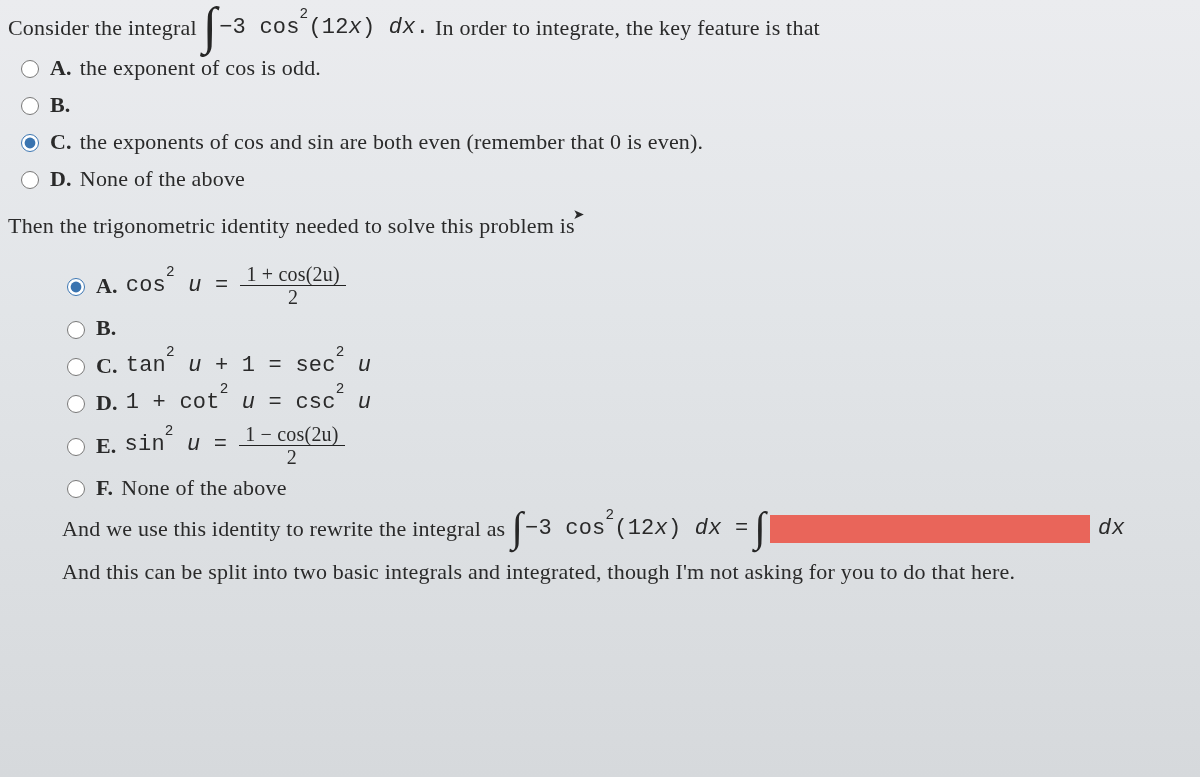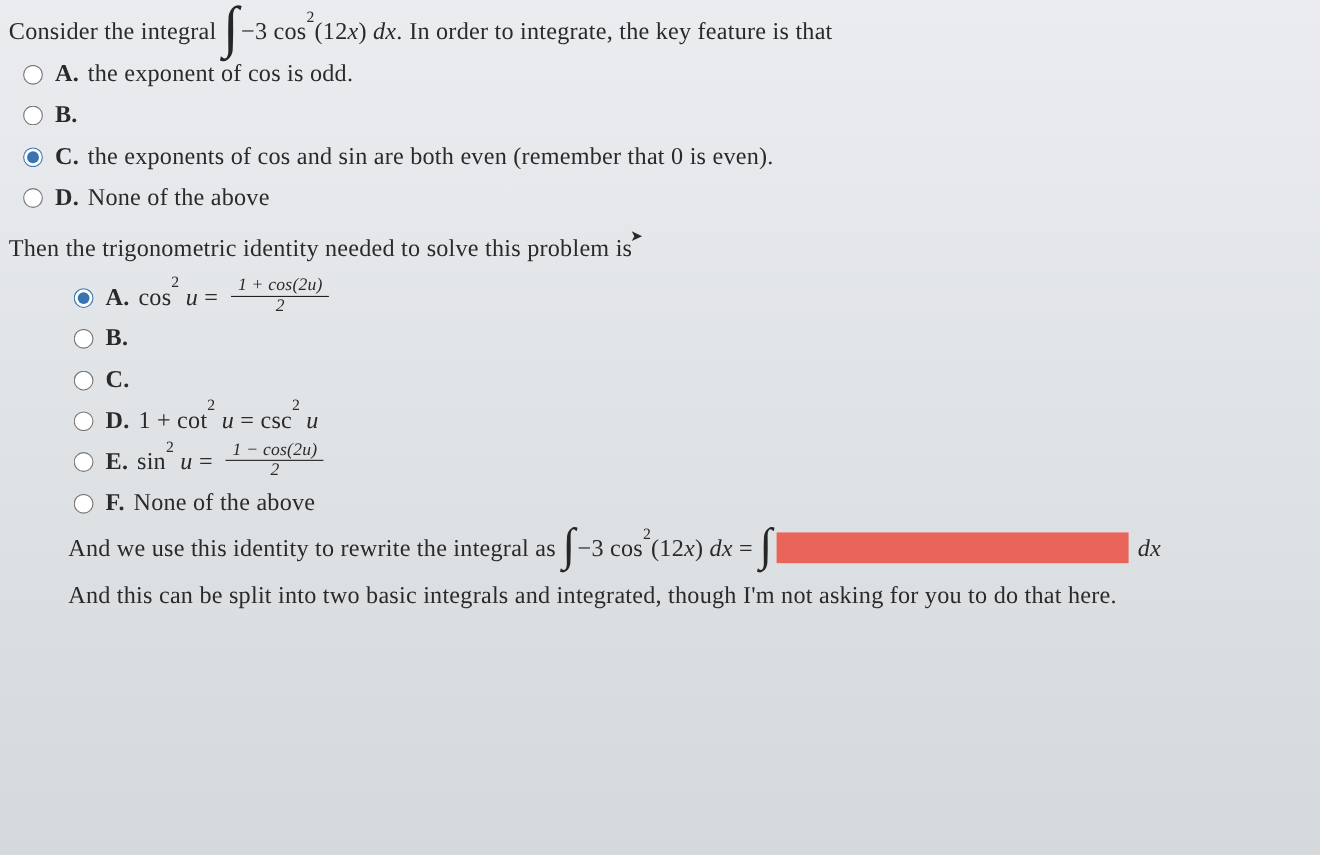--- a/index.html
+++ b/index.html
@@ -56,31 +56,30 @@
     font-size: 52px;
     line-height: 0;
     font-weight: normal;
     position: relative;
     top: -2px;
     color: #262626;
   }
   .int-sign.small {
     font-size: 42px;
   }
-  .expr { font-family: Liberation Serif, serif; }
+  .expr { font-family: Liberation Mono, monospace; }
   sup { font-size: 0.65em; position: relative; top: -0.5em; }
   .frac {
     display: inline-flex;
     flex-direction: column;
     align-items: center;
     vertical-align: middle;
-    font-size: 16px;
+    font-size: 20px;
     line-height: 1.1;
     margin: 0 4px;
-    font-style: italic;
   }
   .frac .num { border-bottom: 1.6px solid #222; padding: 0 6px; }
   .frac .den { padding: 0 6px; }
   .q2-group { margin-top: 8px; }
   .blank-box {
     display: inline-block;
     width: 320px;
     height: 28px;
     background: #e9655a;
     vertical-align: middle;
@@ -99,21 +98,21 @@
   }
   .cursor-img {
     font-size: 14px;
     position: relative;
     top: -14px;
     left: -2px;
     display: inline-block;
   }
   .question2-text {
     margin-top: 12px;
-    margin-bottom: 8px;
+    margin-bottom: 20px;
   }
 </style>
 </head>
 <body>
 
 <div class="page">
 
   <div class="intro-line">
     <span>Consider the integral</span>
     <span class="math-int">
@@ -160,20 +159,21 @@
     </div>
 
     <div class="choice-row indent">
       <input type="radio" name="q2" style="">
       <span class="bold">B.</span>
     </div>
 
     <div class="choice-row indent">
       <input type="radio" name="q2" style="">
       <span class="bold">C.</span>
+      <span class="expr">tan<sup>2</sup> <i>u</i> + 1 = sec<sup>2</sup> <i>u</i></span>
     </div>
 
     <div class="choice-row indent">
       <input type="radio" name="q2" style="">
       <span class="bold">D.</span>
       <span class="expr">1 + cot<sup>2</sup> <i>u</i> = csc<sup>2</sup> <i>u</i></span>
     </div>
 
     <div class="choice-row indent">
       <input type="radio" name="q2" style="">

